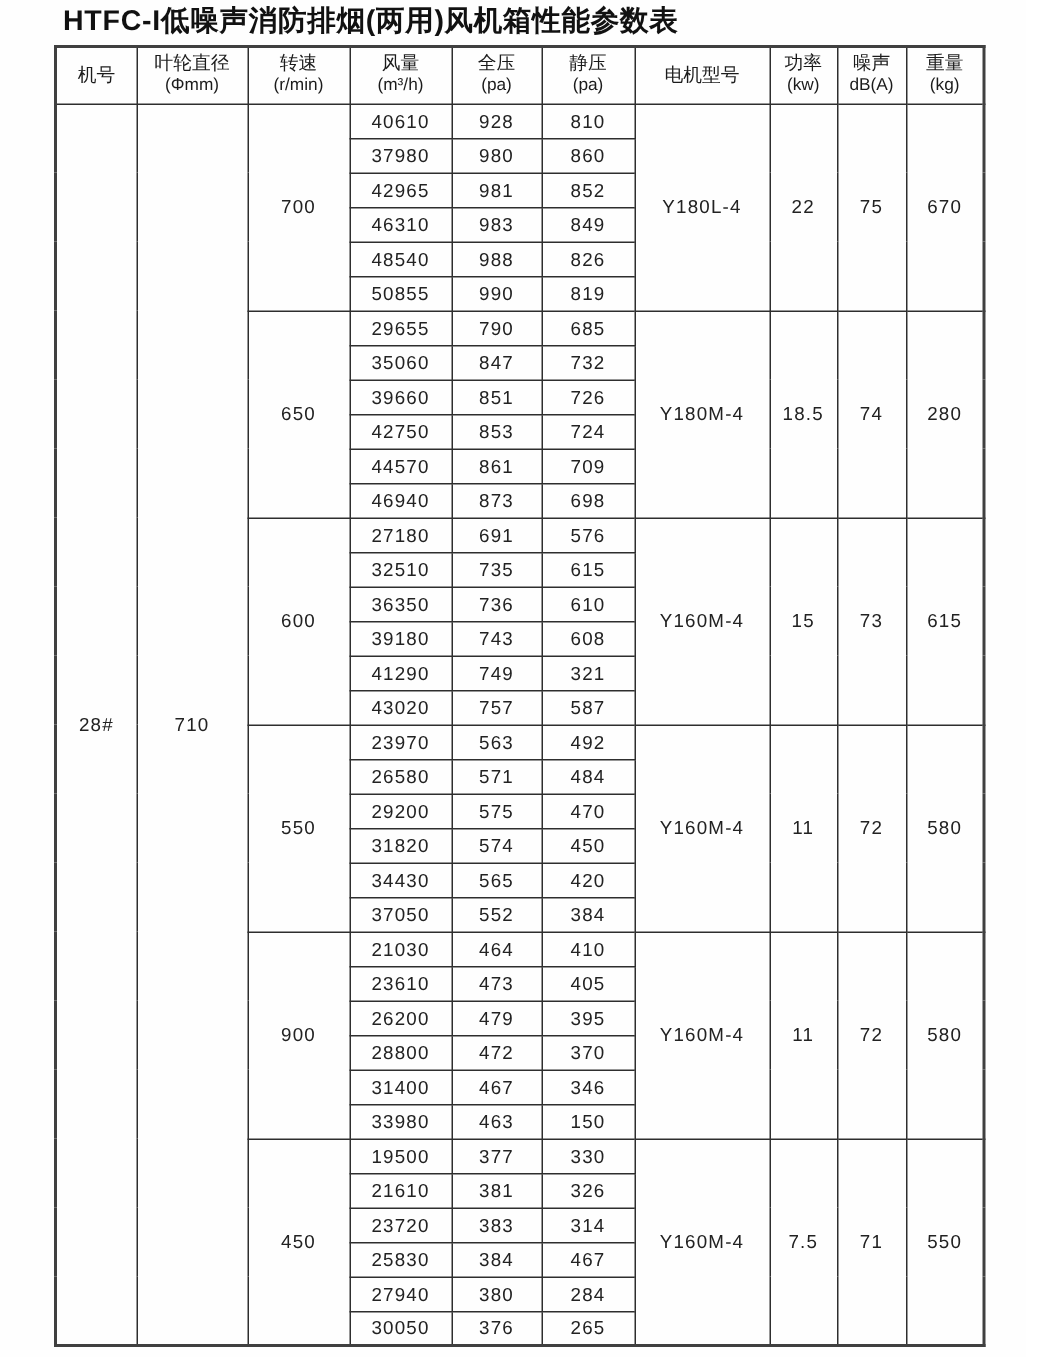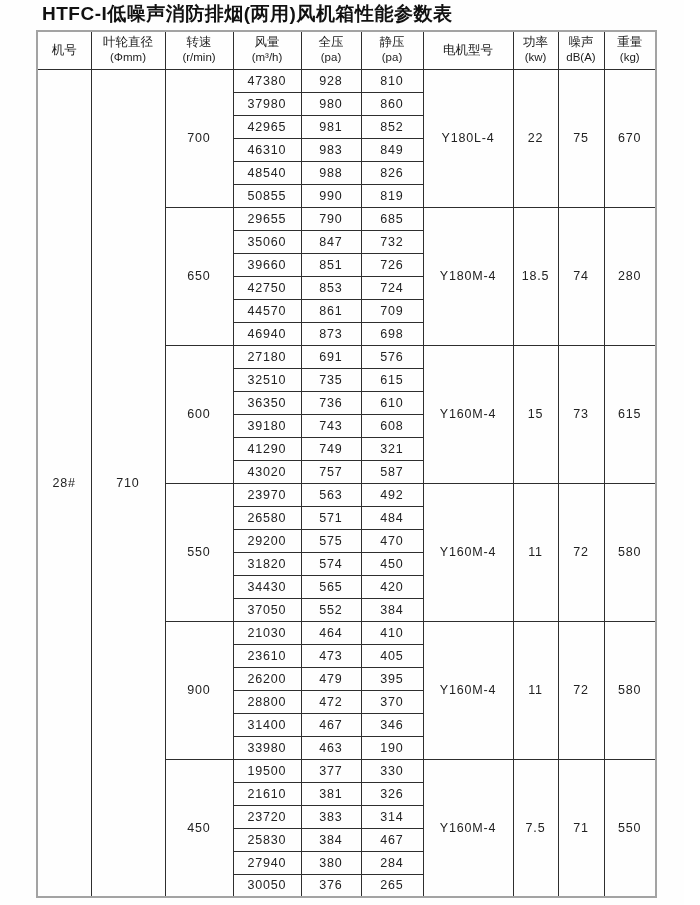--- a/index.html
+++ b/index.html
@@ -26,21 +26,21 @@
     letter-spacing: 0.5px;
     color: #111;
     white-space: nowrap;
   }
   table.spec-table {
     position: absolute;
     left: 36px;
     top: 30px;
     border-collapse: collapse;
     table-layout: fixed;
-    border: 2px solid #a3a3a3;
+    border: 2px solid #404040;
   }
   .spec-table th,
   .spec-table td {
     border: 1px solid #2e2e2e;
     text-align: center;
     vertical-align: middle;
     padding: 0;
     overflow: hidden;
   }
   .spec-table thead tr {
@@ -126,21 +126,21 @@
           <div>重量</div>
             <div class="hline2">(kg)</div>
         </th>
       </tr>
     </thead>
     <tbody id="table-body">
         <tr>
           <td rowspan="36">28#</td>
           <td rowspan="36">710</td>
           <td rowspan="6">700</td>
-          <td>47380</td>
+          <td>40610</td>
           <td>928</td>
           <td>810</td>
           <td rowspan="6">Y180L-4</td>
           <td rowspan="6">22</td>
           <td rowspan="6">75</td>
           <td rowspan="6">670</td>
         </tr>
         <tr>
           <td>37980</td>
           <td>980</td>
@@ -297,21 +297,21 @@
           <td>370</td>
         </tr>
         <tr>
           <td>31400</td>
           <td>467</td>
           <td>346</td>
         </tr>
         <tr>
           <td>33980</td>
           <td>463</td>
-          <td>190</td>
+          <td>150</td>
         </tr>
         <tr>
           <td rowspan="6">450</td>
           <td>19500</td>
           <td>377</td>
           <td>330</td>
           <td rowspan="6">Y160M-4</td>
           <td rowspan="6">7.5</td>
           <td rowspan="6">71</td>
           <td rowspan="6">550</td>

